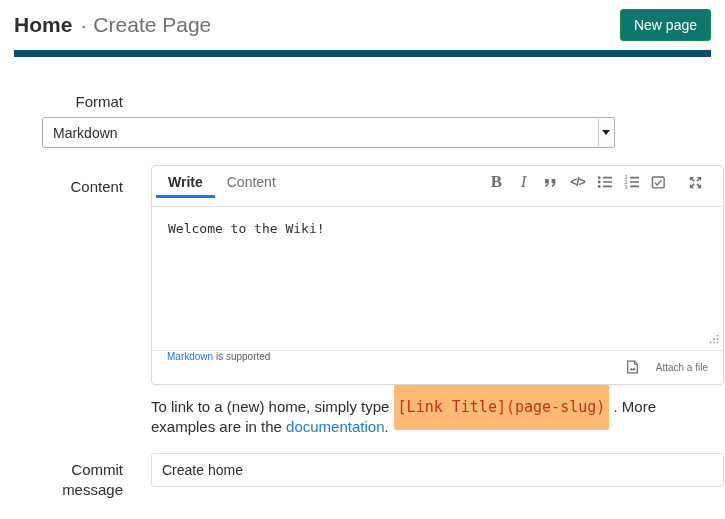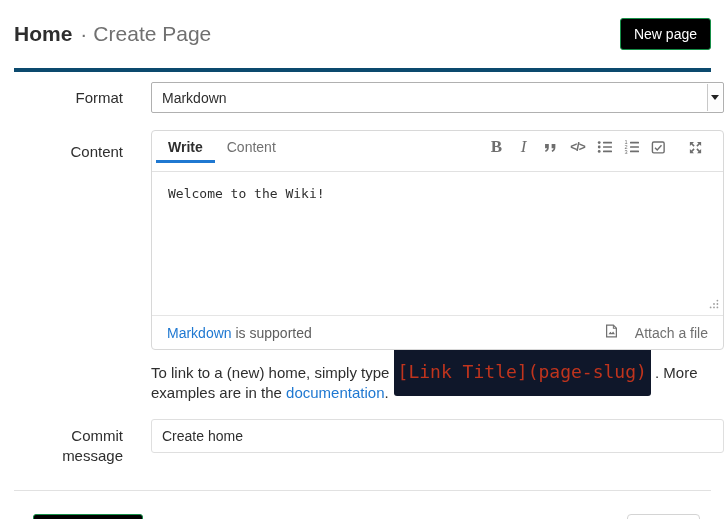--- a/index.html
+++ b/index.html
@@ -8,31 +8,31 @@
     font-family: "Liberation Sans", sans-serif;
     color: #2e2e2e;
     background: #fff;
     overflow: hidden;
     font-size: 14px;
   }
   .page { padding: 0 14px; }
 
   
   .wiki-header {
-    height: 72px;
+    height: 57px;
     display: flex;
     align-items: center;
     justify-content: space-between;
-    border-bottom: 4px solid #0c4a6e;
+    border-bottom: 7px solid #0c4a6e;
   }
   .page-title { font-size: 21px; font-weight: 700; color: #2e2e2e; }
   .page-title .sep, .page-title .subtitle { font-weight: 400; color: #707070; }
   .page-title .sep { margin: 0 6px 0 8px; }
   .btn-green {
-    background: #000000;
+    background: #0f766e;
     border: 1px solid #168f48;
     color: #fff;
     font-size: 14px;
     font-family: inherit;
     padding: 8px 13px;
     border-radius: 3px;
     cursor: pointer;
     line-height: 1;
   }
 
@@ -41,21 +41,21 @@
   .label-col {
     width: 109px;
     flex: none;
     text-align: right;
     font-size: 15px;
     color: #2e2e2e;
     line-height: 20px;
   }
   .control-col { margin-left: 28px; width: 573px; flex: none; position: relative; }
 
-  .row-format { margin-top: 10px; }
+  .row-format { margin-top: 29px; flex-direction: column; }
   .row-format .label-col { line-height: 31px; }
   .select-wrap { position: relative; height: 31px; }
   select.format-select {
     width: 100%; height: 31px;
     font-family: inherit; font-size: 14px;
     padding: 0 24px 0 10px;
     border: 1px solid #b0b0b0;
     border-radius: 2px;
     background: #fff;
     color: #2e2e2e;
@@ -114,41 +114,41 @@
     font-family: "DejaVu Sans Mono", "Liberation Mono", monospace;
     font-size: 13px;
     color: #2e2e2e;
     background: #fff;
   }
   .resize-grip { position: absolute; right: 4px; bottom: 3px; cursor: nwse-resize; }
 
   .md-footer {
     height: 34px;
     border-top: 1px solid #e5e5e5;
-    display: flex; align-items: center; justify-content: space-between;
+    display: flex; justify-content: space-between;
     padding: 0 15px;
-    font-size: 14px;
+    font-size: 10px;
   }
   .md-footer .supported { color: #5e5e5e; }
   a.link { color: #1f78d1; text-decoration: none; cursor: pointer; }
   .attach { display: flex; align-items: center; gap: 16px; color: #707070; cursor: pointer; }
 
   
   .help-block {
     margin: 12px 0 0 137px;
     width: 573px;
     font-size: 15px;
     line-height: 20px;
     color: #2e2e2e;
   }
   code.inline-code {
     font-family: "DejaVu Sans Mono", "Liberation Mono", monospace;
-    font-size: 18px;
+    font-size: 15px;
     color: #c0341d;
-    background: #0f172a;
+    background: #fdba74;
     padding: 14px 4px;
     border-radius: 3px;
   }
 
   
   .row-commit { margin-top: 16px; }
   .row-commit .label-col { padding-top: 7px; }
   input.commit-input {
     width: 100%; height: 31px;
     border: 1px solid #dfdfdf;

